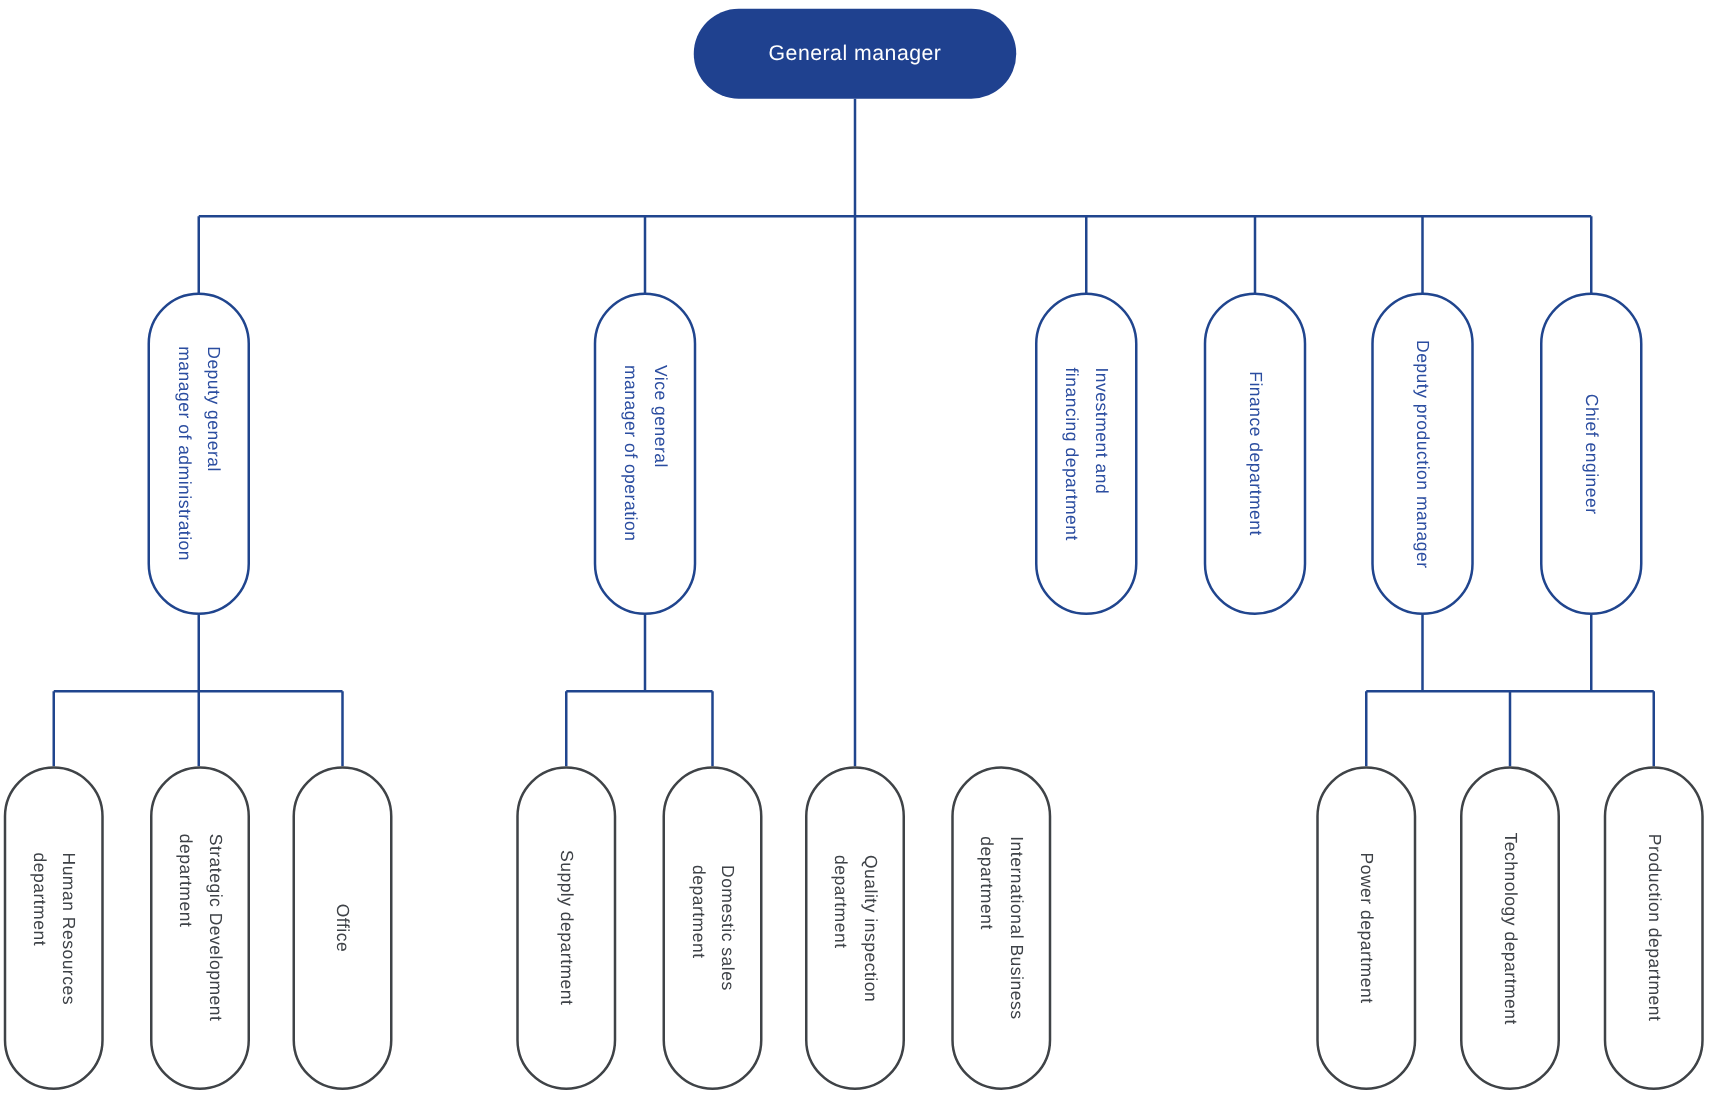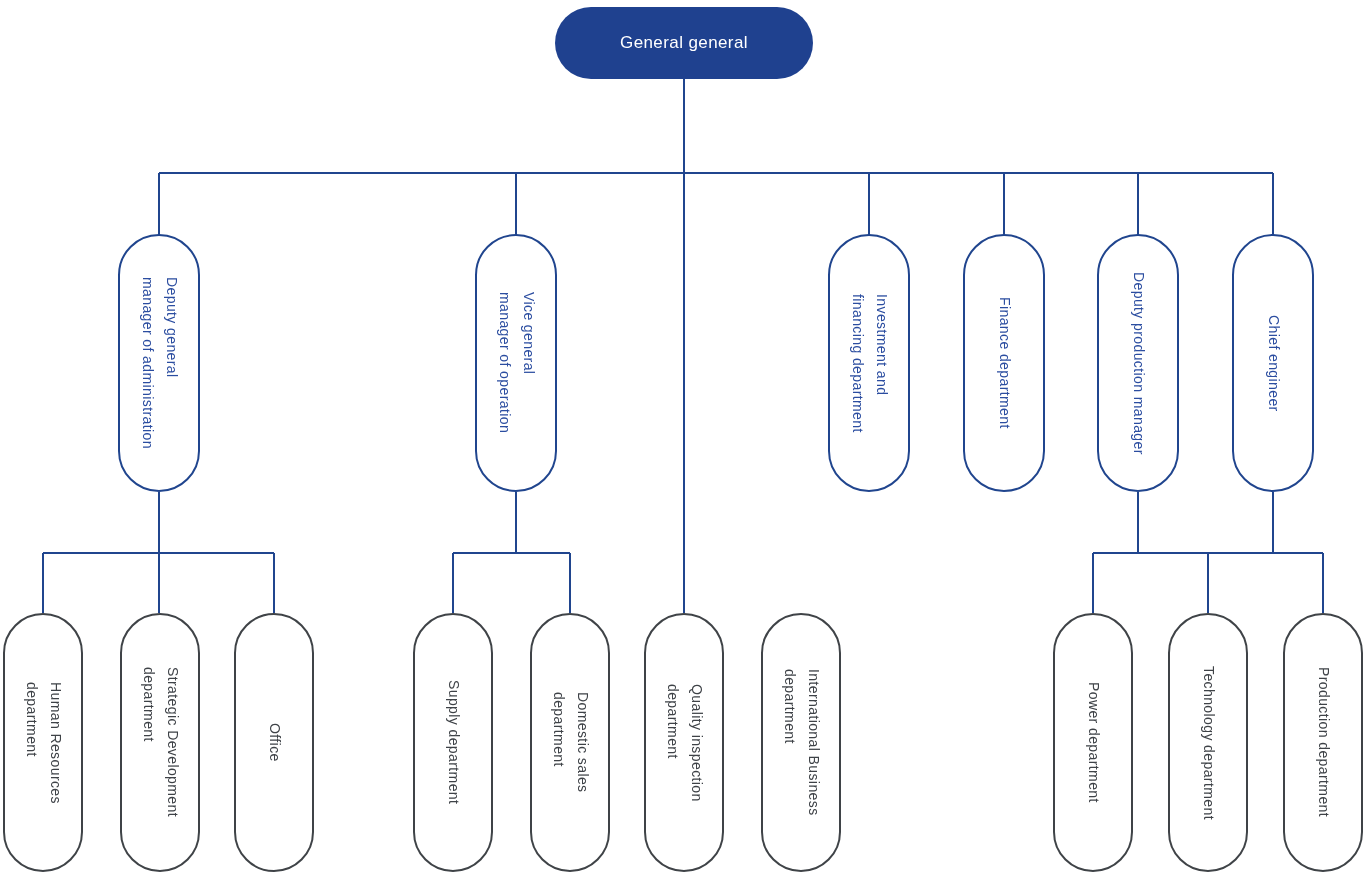--- a/index.html
+++ b/index.html
@@ -74,21 +74,21 @@
   <svg class="lines" viewBox="0 0 1368 887" xmlns="http://www.w3.org/2000/svg">
     <path d="M684 79 V613"></path>
     <path d="M159 173 H1273"></path>
     <path d="M159 173 V235 M516 173 V235 M869 173 V235 M1004 173 V235 M1138 173 V235 M1273 173 V235"></path>
     <path d="M159 492 V553 M43 553 H274 M43 553 V613 M159 553 V613 M274 553 V613"></path>
     <path d="M516 492 V553 M453 553 H570 M453 553 V613 M570 553 V613"></path>
     <path d="M1138 492 V553 M1273 492 V553 M1093 553 H1323 M1093 553 V613 M1208 553 V613 M1323 553 V613"></path>
   </svg>
 
   <div class="pill root-pill" style="left:555px; top:7px; width:258px; height:72px;">
-    <span>General general</span>
+    <span>General manager</span>
   </div>
 
   <div class="pill l2" style="left:118px; top:234px; width:82px; height:258px;">
     <span class="vtext">Deputy general
 manager of administration</span>
   </div>
   <div class="pill l2" style="left:475px; top:234px; width:82px; height:258px;">
     <span class="vtext">Vice general
 manager of operation</span>
   </div>

